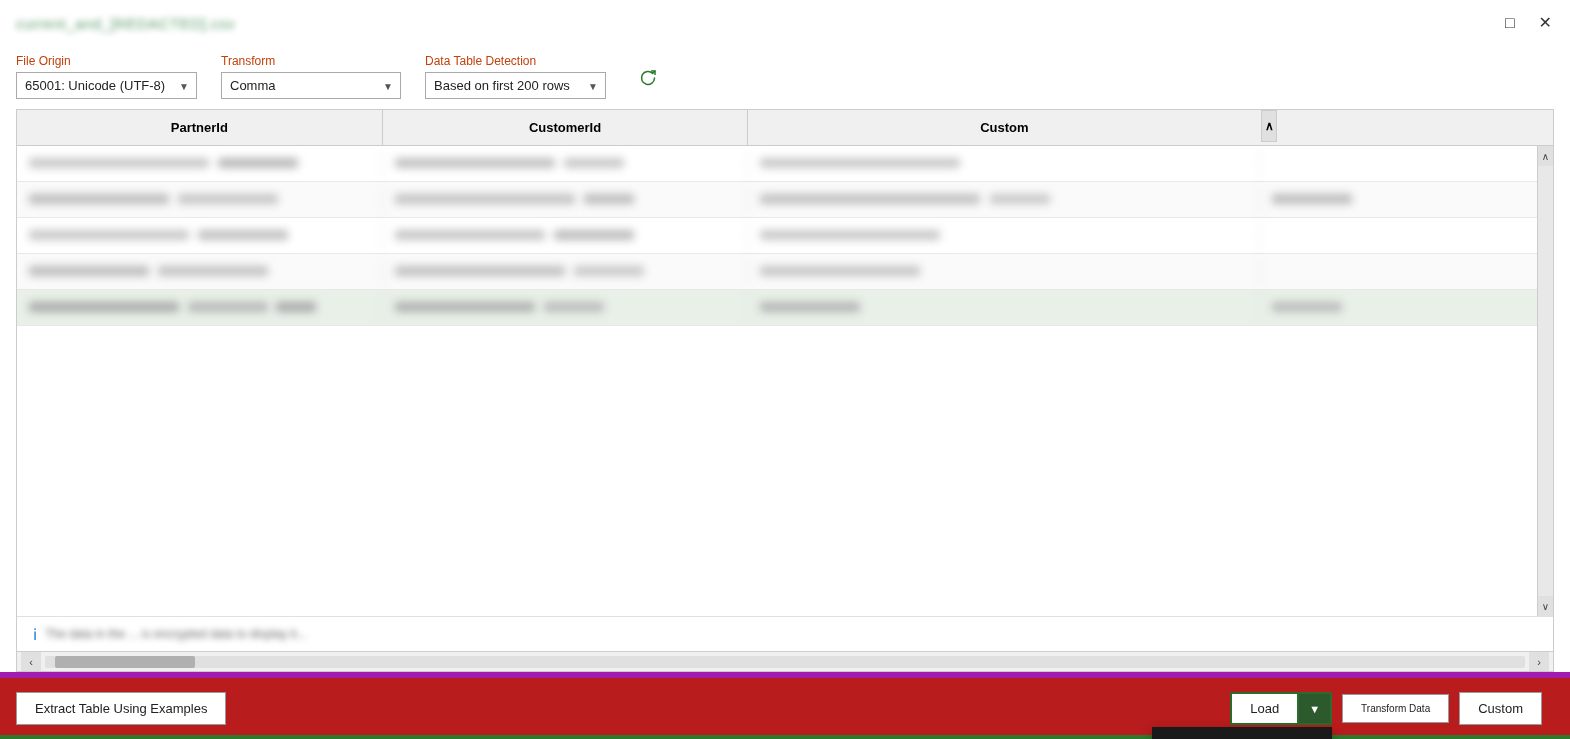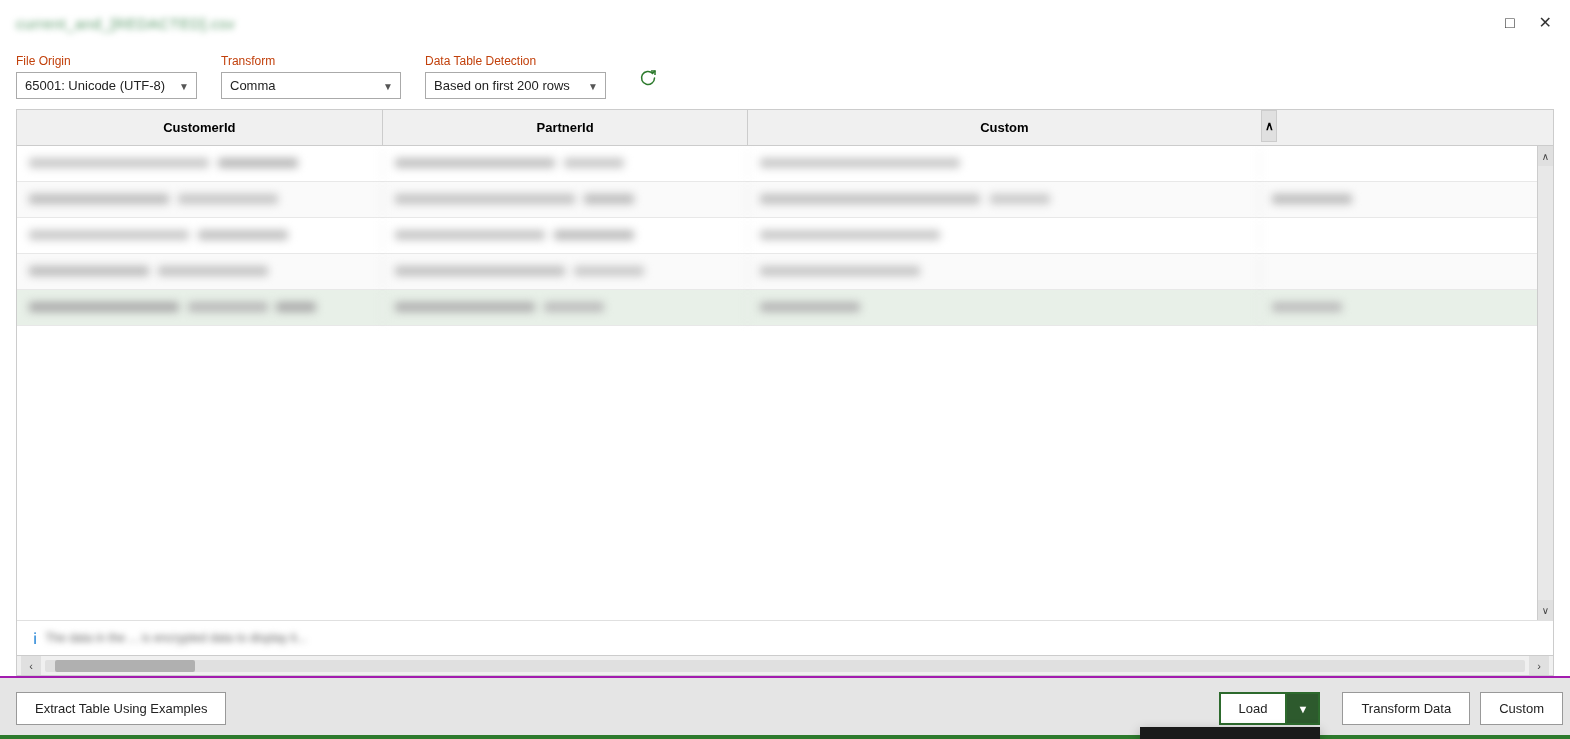--- a/index.html
+++ b/index.html
@@ -275,23 +275,23 @@
       border-radius: 2px;
       position: absolute;
       left: 10px;
     }
 
     
     .footer-row {
       display: flex;
       align-items: center;
       justify-content: space-between;
-      padding: 14px 7px 14px 16px;
-      background: #e5e5e5;
-      border-top: 2px solid #a21caf;
+      padding: 14px 28px 14px 16px;
+      background: #b91c1c;
+      border-top: 6px solid #a21caf;
       position: relative;
     }
     .extract-btn {
       background: #fff;
       border: 1px solid #999;
       padding: 8px 18px;
       font-size: 13px;
       cursor: pointer;
       color: #222;
     }
@@ -325,24 +325,23 @@
       cursor: pointer;
       color: #fff;
       display: flex;
       align-items: center;
     }
 
     .transform-btn {
       background: #fff;
       border: 1px solid #999;
       padding: 8px 18px;
-      font-size: 13px;
+      font-size: 10px;
       cursor: pointer;
       color: #222;
-      margin-left: 12px;
     }
     .cancel-btn {
       background: #fff;
       border: 1px solid #999;
       padding: 8px 18px;
       font-size: 13px;
       cursor: pointer;
       color: #222;
     }
 
@@ -440,22 +439,22 @@
         <path d="M16.5 10a6.5 6.5 0 1 1-1.9-4.6L17 3" stroke="#2d7a2d" stroke-width="1.5" fill="none" stroke-linecap="round"></path>
         <polyline points="13,3 17,3 17,7" fill="none" stroke="#2d7a2d" stroke-width="1.5" stroke-linejoin="round"></polyline>
       </svg>
     </button>
 
   </div>
 
   <div class="table-container">
 
     <div class="table-header">
+      <div class="th">PartnerId</div>
       <div class="th">CustomerId</div>
-      <div class="th">PartnerId</div>
       <div class="th" style="position:relative;">
         <span>Custom</span>
         
         <div class="scroll-up-arrow">∧</div>
       </div>
     </div>
 
     <div class="table-body" style="position:relative;">
 
       <div class="table-row">

